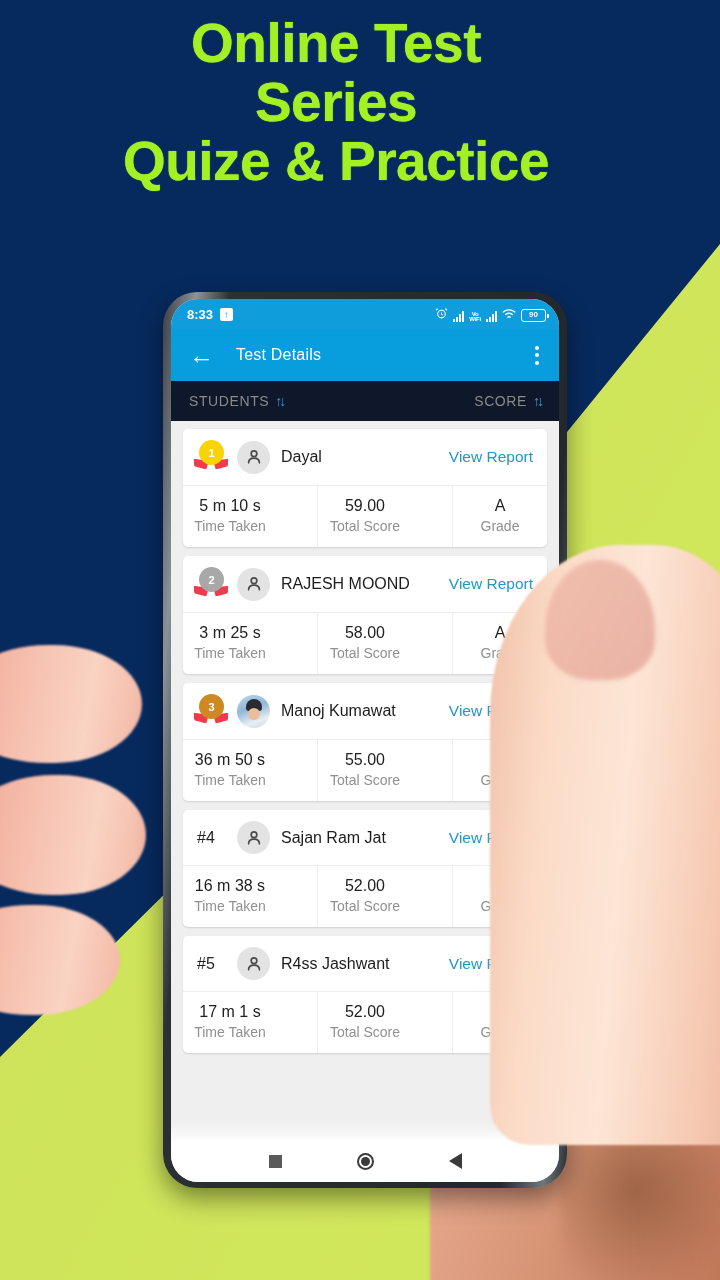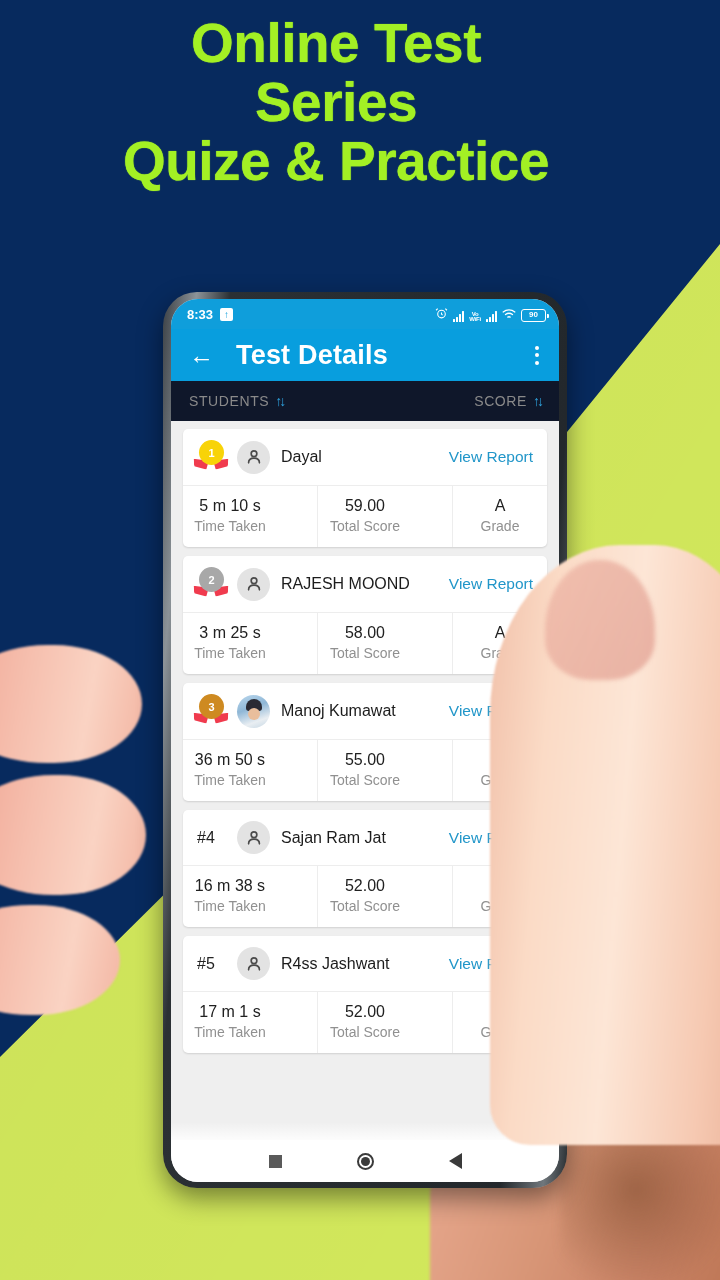--- a/index.html
+++ b/index.html
@@ -118,21 +118,21 @@
   }
   .battery::after{content:""; position:absolute; right:-4px; top:4px; width:2px; height:4px; background:#fff; border-radius:0 1px 1px 0;}
 
   
   .appbar {
     height:52px; background:#089EDE;
     display:flex; align-items:center; padding:0 14px 0 18px;
     color:#fff;
   }
   .appbar .back { font-size:25px; line-height:1; margin-right:22px; cursor:pointer; }
-  .appbar .title { font-size:27px; font-weight:bold; letter-spacing:.2px; flex:1; }
+  .appbar .title { font-size:16px; font-weight:normal; letter-spacing:.2px; flex:1; }
   .kebab { display:flex; flex-direction:column; gap:3.5px; padding:5px 6px; cursor:pointer; }
   .kebab span { width:4px; height:4px; background:#fff; border-radius:50%; }
 
   
   .sorthead {
     height:40px; background:#0f172a;
     display:flex; align-items:center; justify-content:space-between;
     padding:0 18px;
     color:#8A8A8A; font-size:14px; letter-spacing:.6px;
   }

